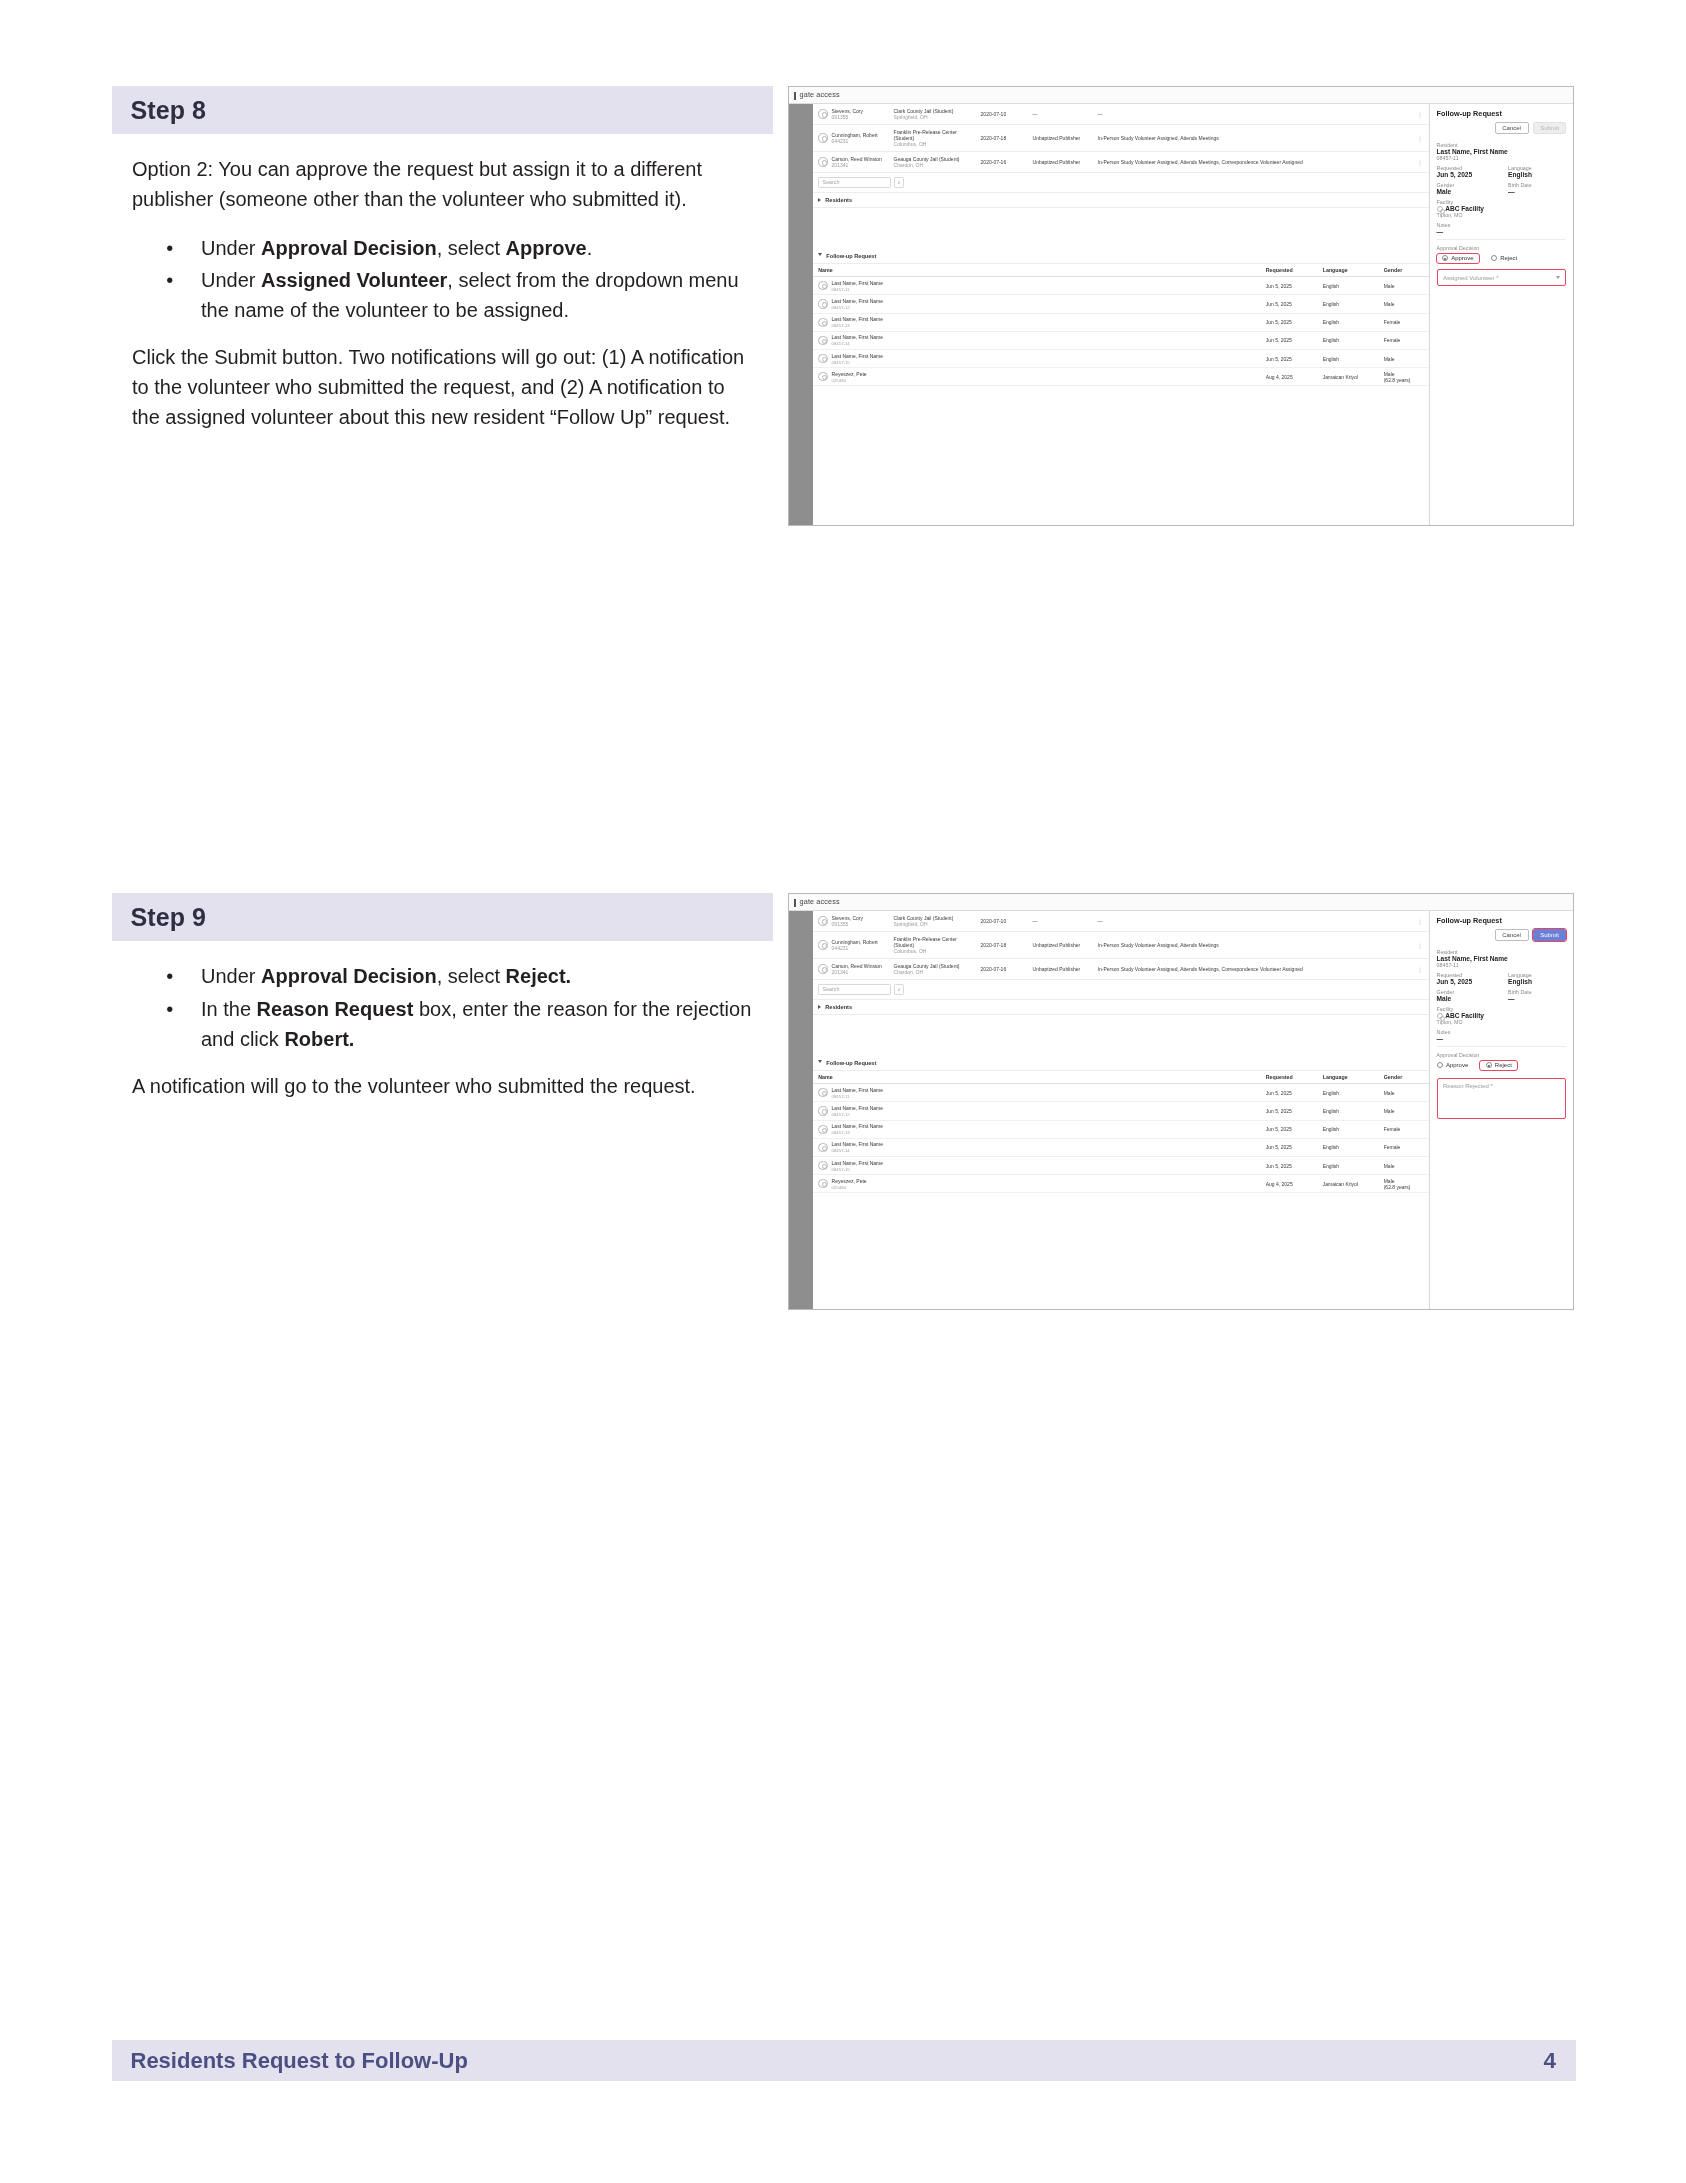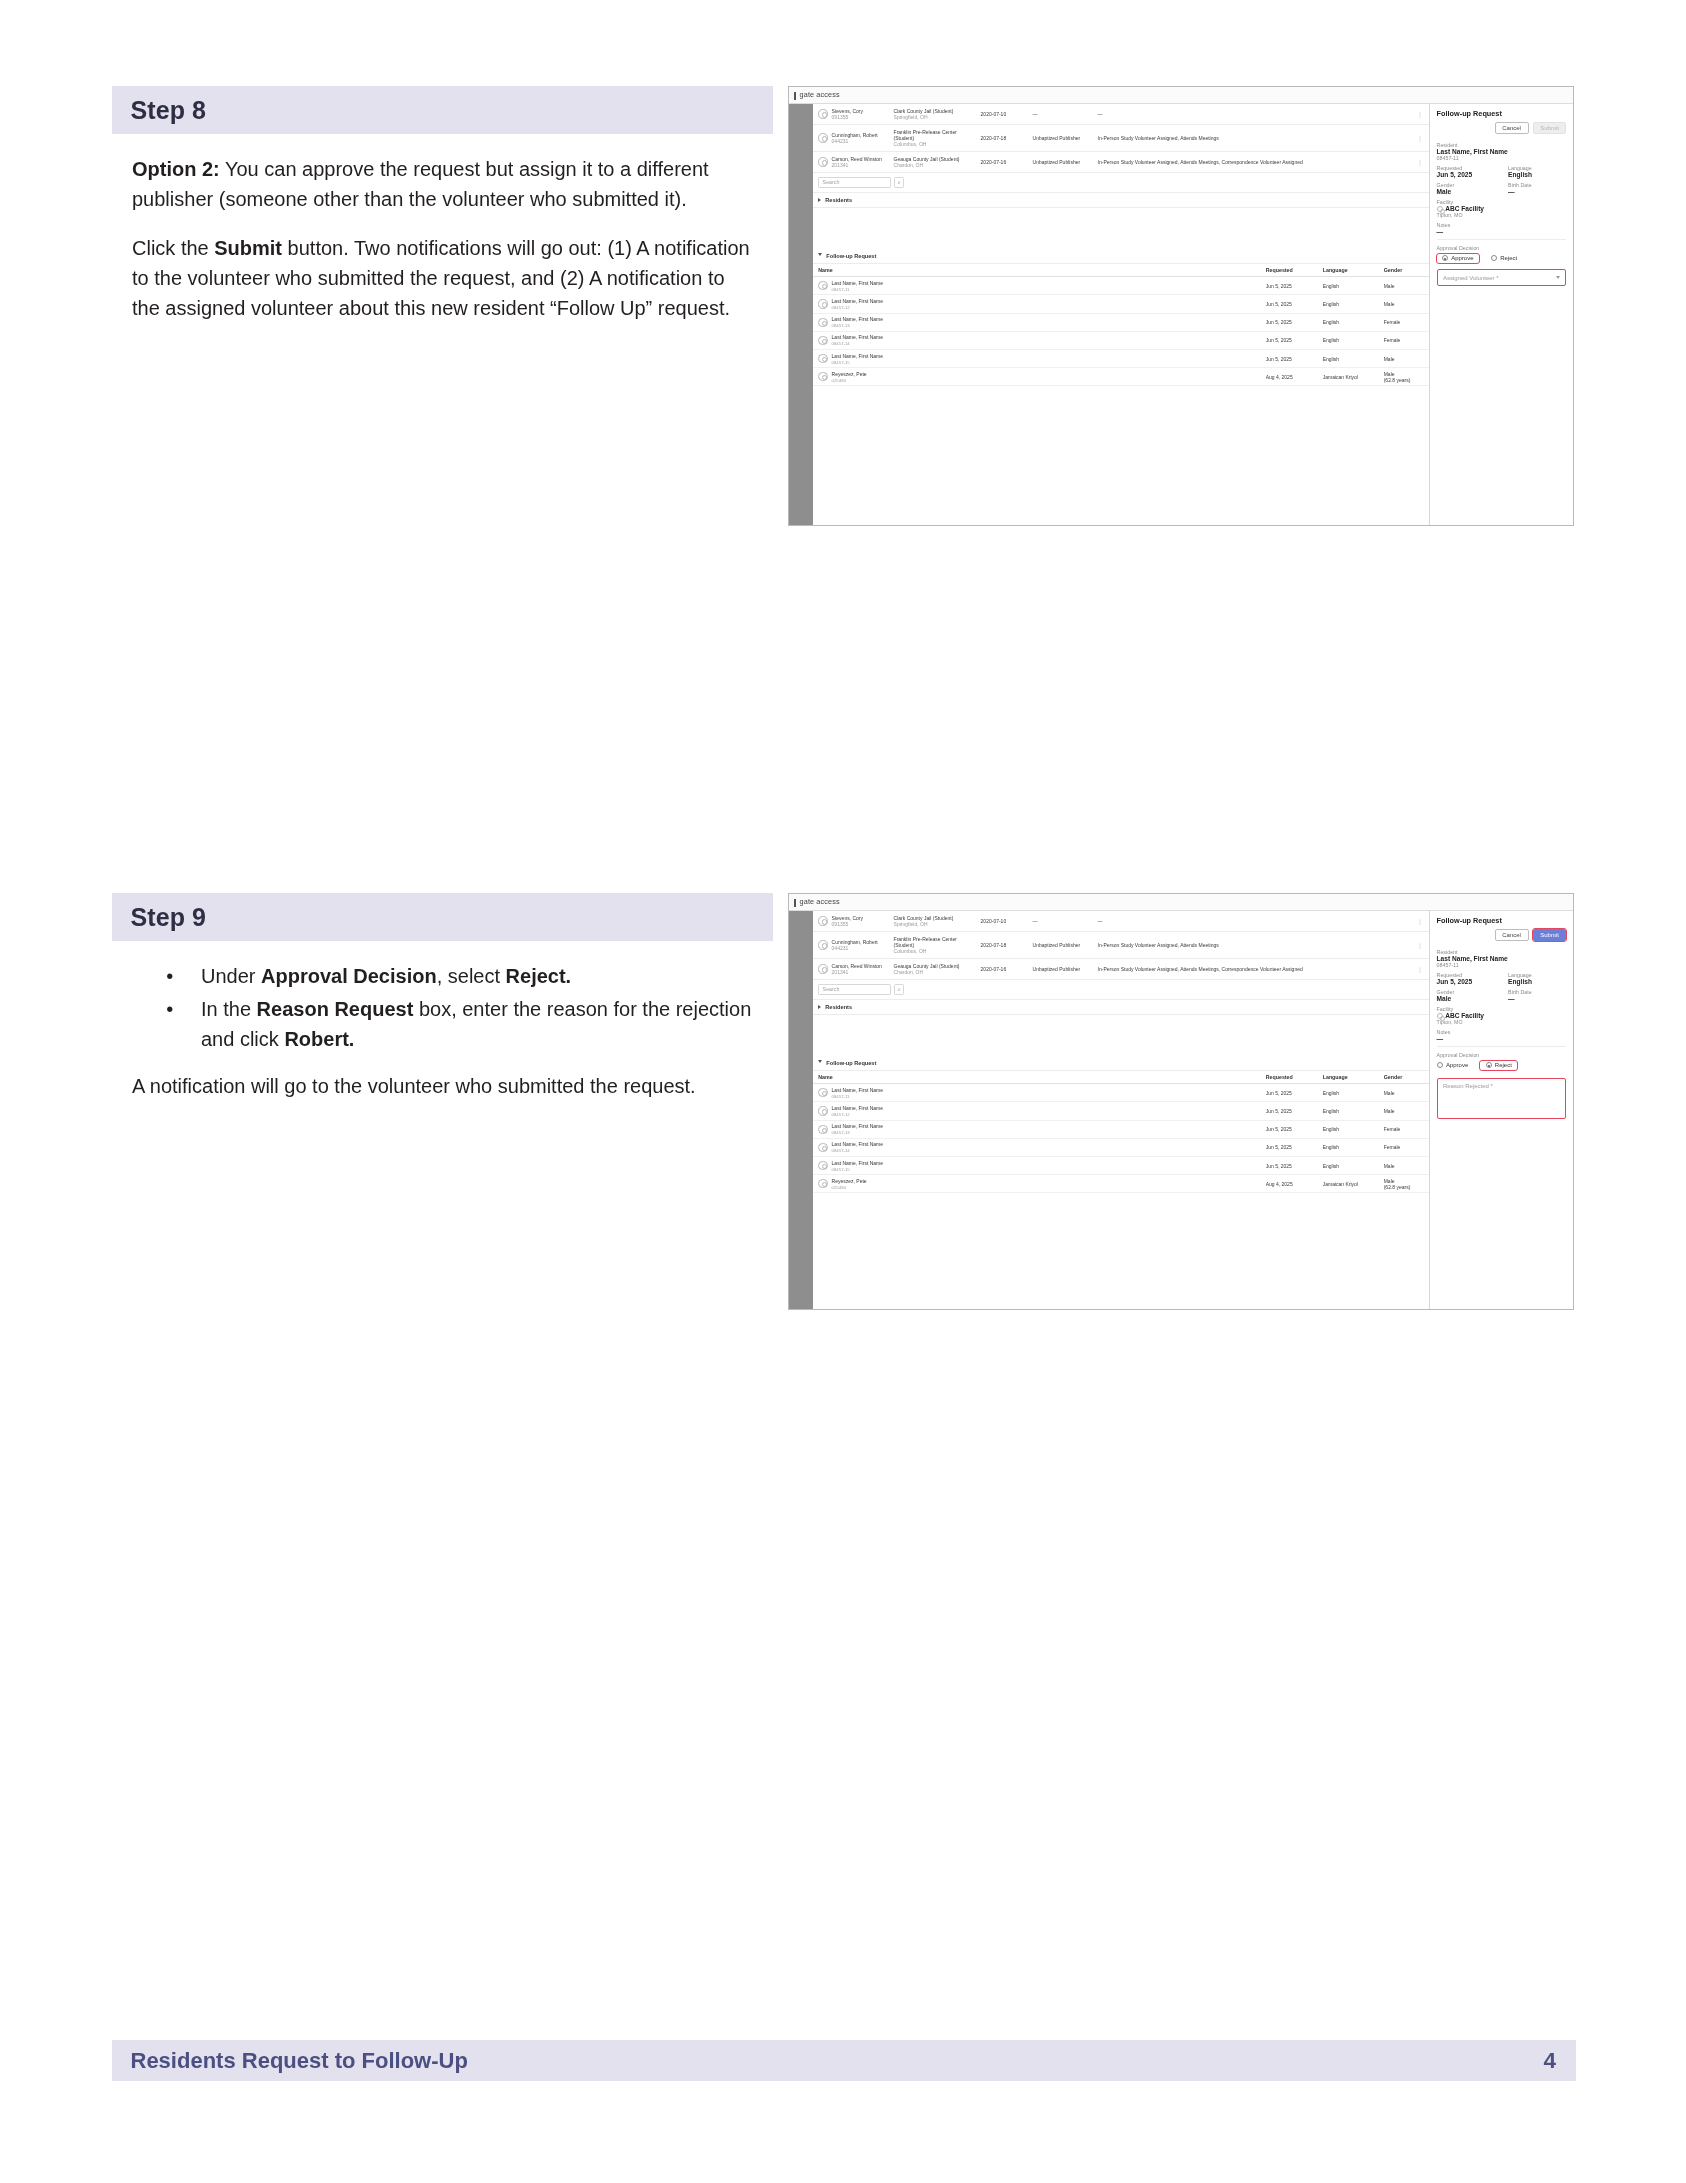--- a/index.html
+++ b/index.html
@@ -32,21 +32,21 @@
     color: #2e2e44;
     letter-spacing: 0.1px;
   }
   .step-body { padding: 20px 20px 0 20px; width: 661px; }
   .para {
     font-size: 20px;
     line-height: 30px;
     color: #231f20;
     margin: 0 0 18.5px 0;
   }
-  .para b { font-weight: bold; margin-top: 8px; }
+  .para b { font-weight: normal; margin-top: 8px; }
   ul.bullets { margin: 0 0 17px 0; padding: 0 0 0 29px; list-style: none; }
   ul.bullets li {
     font-size: 20px;
     line-height: 30px;
     color: #231f20;
     position: relative;
     padding-left: 40px;
     margin-bottom: 2.6px;
   }
   ul.bullets li:before {
@@ -199,20 +199,24 @@
 <body>
 
 <div class="page">
 
   <div class="step-block" style="top:86px;">
     <div class="step-header">
       <span class="step-title">Step 8</span>
     </div>
     <div class="step-body">
       <p class="para"><b>Option 2:</b><span> You can approve the request but assign it to a different publisher (someone other than the volunteer who submitted it).</span></p>
+      <ul class="bullets">
+        <li><span>Under </span><b>Approval Decision</b><span>, select </span><b>Approve</b><span>.</span></li>
+        <li><span>Under </span><b>Assigned Volunteer</b><span>, select from the dropdown menu the name of the volunteer to be assigned.</span></li>
+      </ul>
       <p class="para"><span>Click the </span><b>Submit</b><span> button. Two notifications will go out: (1) A notification to the volunteer who submitted the request, and (2) A notification to the assigned volunteer about this new resident “Follow Up” request.</span></p>
     </div>
   </div>
 
   <div class="shot" style="left:788px; top:86px; width:786px; height:440px;">
     <div class="shot-inner">
       <div class="app-topbar">
         <span class="brand"><span class="brand-bar"></span><span>gate access</span></span>
       </div>
       <div class="left-rail"></div>

